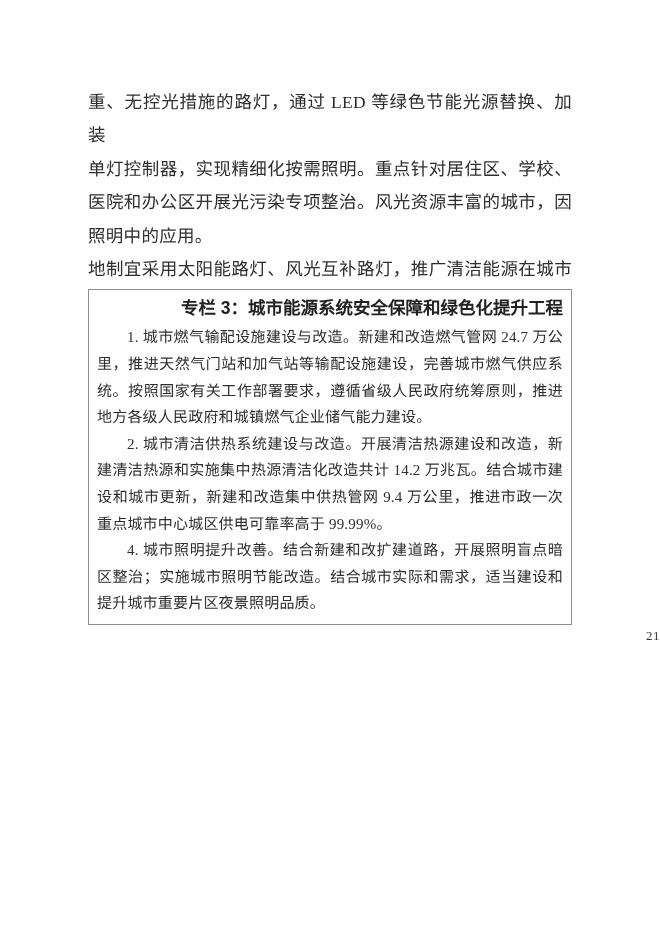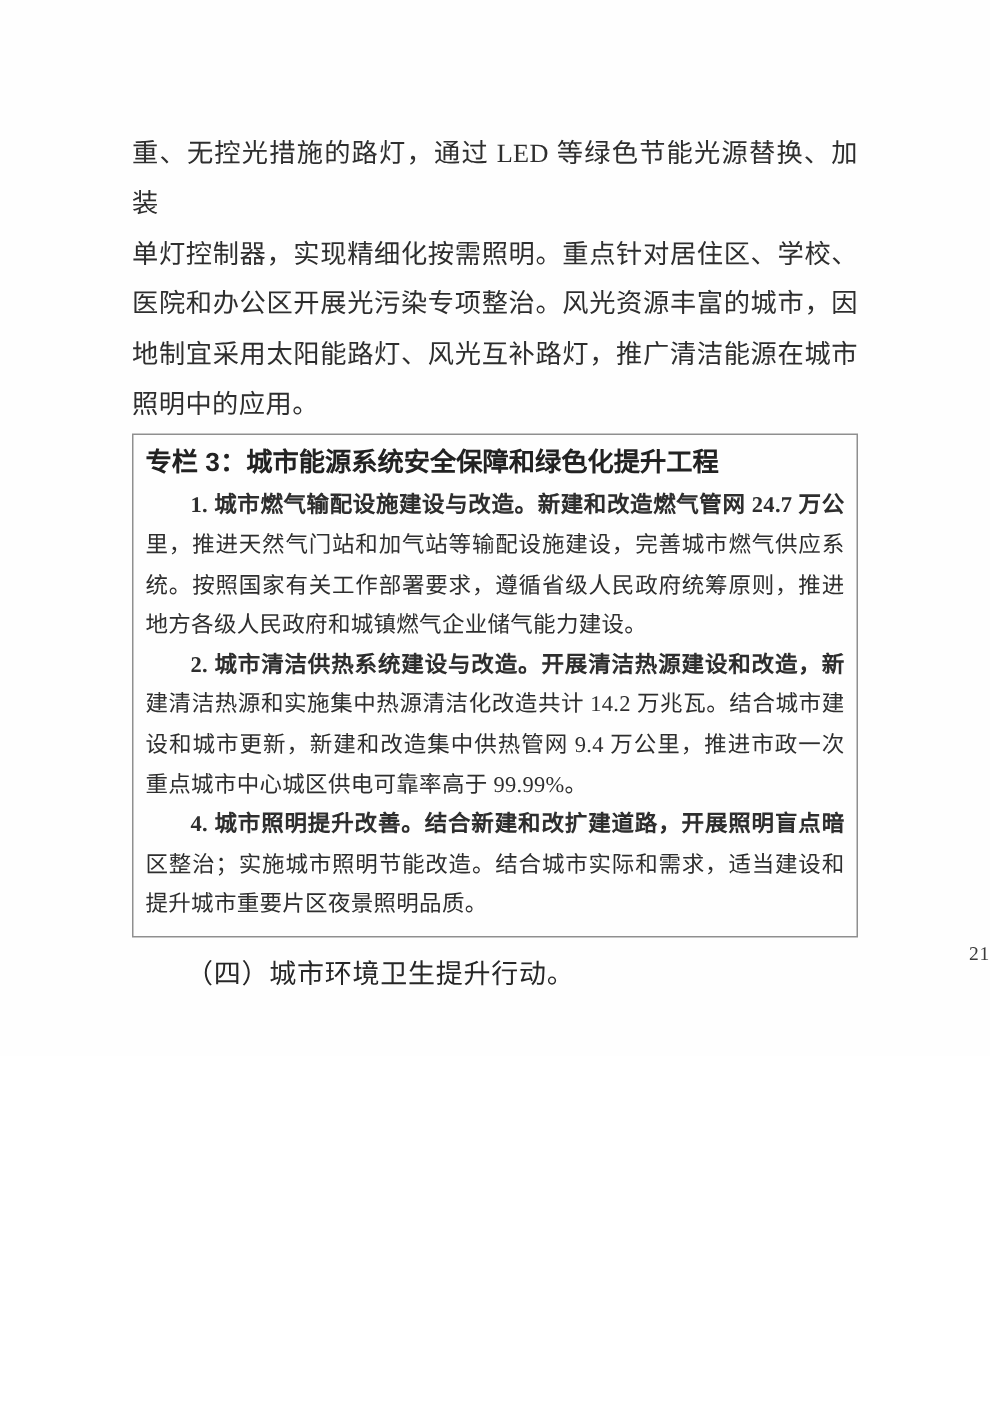--- a/index.html
+++ b/index.html
@@ -23,36 +23,36 @@
   .doc-line {
     font-size: 17.5px;
     line-height: 33.4px;
     white-space: nowrap;
     text-align: justify;
     text-align-last: justify;
     -moz-text-align-last: justify;
     white-space: normal;
     letter-spacing: 0.3px;
   }
-  .doc-line.indent { text-indent: 2em; font-weight: bold; }
+  .doc-line.indent { text-indent: 2em; }
   .doc-line.last { text-align-last: left; -moz-text-align-last: left; }
 
   
   .panel {
     border: 1px solid #8f8f8f;
     margin-top: 3px;
     padding: 5px 8px 7px 8px;
     background: #fefefe;
   }
   .panel-title {
     font-family: "Liberation Sans", "DejaVu Sans", sans-serif;
     font-weight: bold;
     font-size: 17.5px;
     line-height: 27px;
-    text-align: left;
+    text-align: right;
     color: #222222;
     margin-bottom: 2px;
   }
   .panel .doc-line {
     font-size: 15px;
     line-height: 26.6px;
     letter-spacing: 0.2px;
   }
 
   
@@ -81,22 +81,22 @@
 </head>
 <body>
 
 <div class="page">
   <div class="content">
 
     <div class="para">
         <div class="doc-line">重、无控光措施的路灯，通过 LED 等绿色节能光源替换、加装</div>
         <div class="doc-line">单灯控制器，实现精细化按需照明。重点针对居住区、学校、</div>
         <div class="doc-line">医院和办公区开展光污染专项整治。风光资源丰富的城市，因</div>
+        <div class="doc-line last">照明中的应用。</div>
         <div class="doc-line">地制宜采用太阳能路灯、风光互补路灯，推广清洁能源在城市</div>
-        <div class="doc-line last">照明中的应用。</div>
       </div>
 
     <div class="panel">
       <div class="panel-title">专栏 3：城市能源系统安全保障和绿色化提升工程</div>
 
       <div class="panel-para">
           <div class="doc-line indent">1. 城市燃气输配设施建设与改造。新建和改造燃气管网 24.7 万公</div>
           <div class="doc-line">里，推进天然气门站和加气站等输配设施建设，完善城市燃气供应系</div>
           <div class="doc-line">统。按照国家有关工作部署要求，遵循省级人民政府统筹原则，推进</div>
           <div class="doc-line last">地方各级人民政府和城镇燃气企业储气能力建设。</div>
@@ -112,19 +112,18 @@
           <div class="doc-line last">重点城市中心城区供电可靠率高于 99.99%。</div>
         </div>
 
       <div class="panel-para">
           <div class="doc-line indent">4. 城市照明提升改善。结合新建和改扩建道路，开展照明盲点暗</div>
           <div class="doc-line">区整治；实施城市照明节能改造。结合城市实际和需求，适当建设和</div>
           <div class="doc-line last">提升城市重要片区夜景照明品质。</div>
         </div>
     </div>
 
-    <div class="section-heading">（四）城市环境卫生提升行动。</div>
 
 
   </div>
 
   <div class="page-number">21</div>
 </div>
 
 </body></html>

